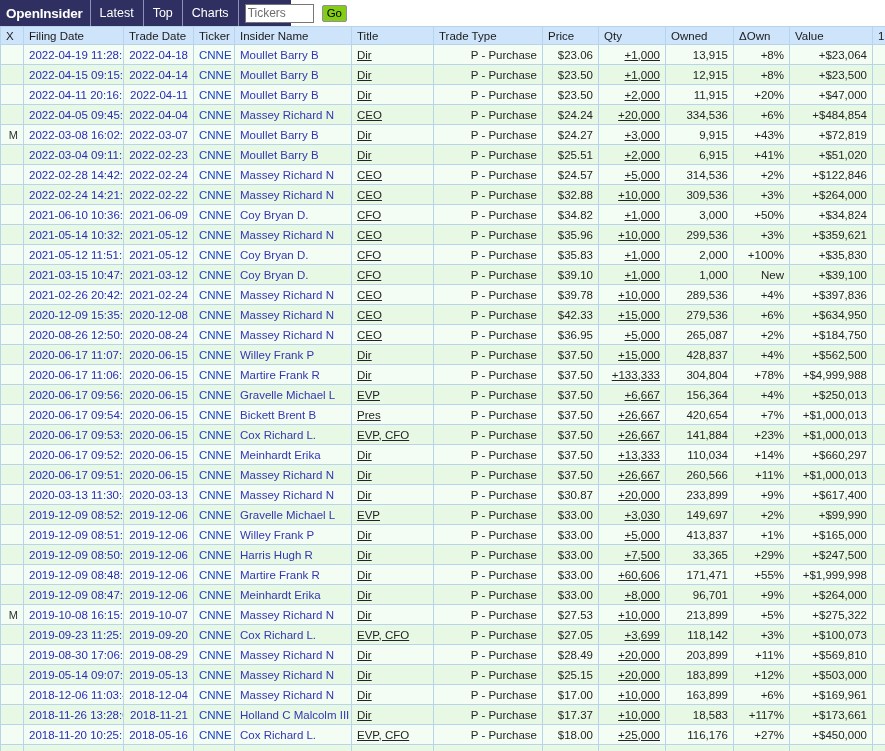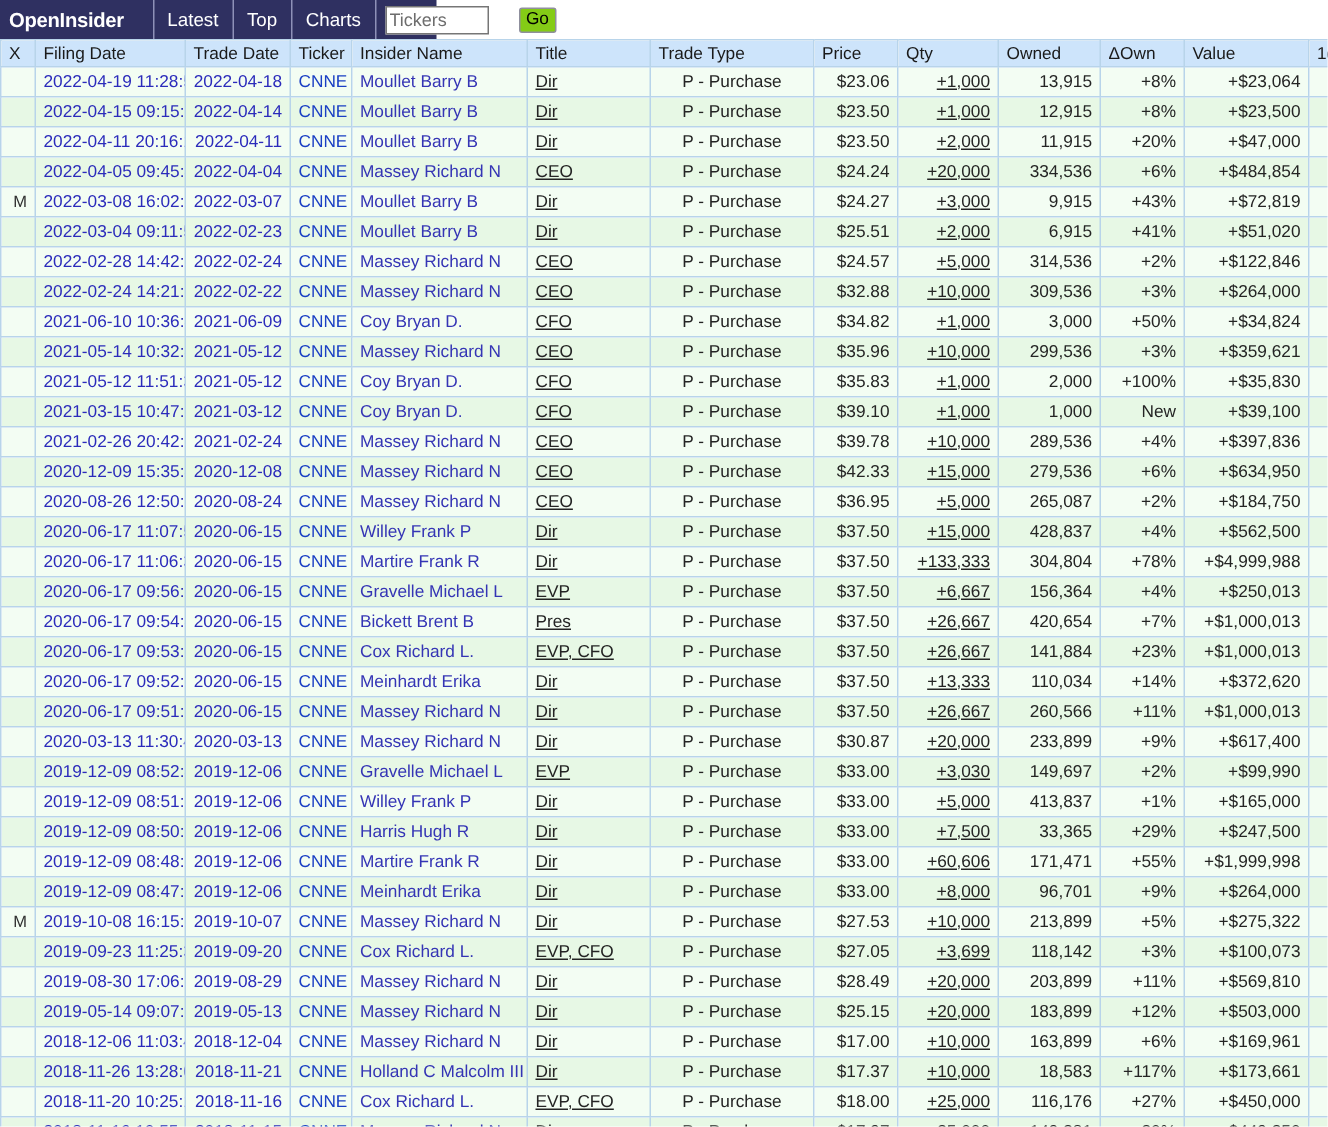--- a/index.html
+++ b/index.html
@@ -31,27 +31,27 @@
     font-size: 12.5px;
     padding: 0 9px;
     border-right: 1px solid #8e90b8;
     white-space: nowrap;
     text-decoration: none;
     cursor: pointer;
   }
   .nav-cell.brand {
     font-weight: bold;
     font-size: 13.5px;
-    padding: 0 19px 0 6px;
+    padding: 0 7px 0 6px;
     letter-spacing: -0.2px;
   }
   .nav-cell.search-cell {
     border-right: none;
     padding: 0 4px 0 6px;
-    gap: 20px;
+    gap: 8px;
   }
   #ticker-input {
     width: 63px;
     height: 15px;
     font-size: 12px;
     font-family: "Liberation Sans", sans-serif;
     border: 1px solid #767676;
     background: #ffffff;
     padding: 1px 2px;
     box-sizing: content-box;
@@ -103,21 +103,21 @@
   
   tr.row-a td { background: #f3fdf3; }
   tr.row-b td { background: #e7f8e5; }
 
   td.c-x      { text-align: right; color: #303030; font-size: 11px; }
   td.c-filing { text-align: right; color: #2b2bbb; }
   td.c-trade  { text-align: right; color: #2b2bbb; margin-left: 18px; }
   td.c-ticker { text-align: left;  color: #1a3fc4; font-weight: bold; margin-top: 11px; }
   td.c-insider{ text-align: left;  color: #3535b5; }
   td.c-title  { text-align: left;  color: #242424; text-decoration: underline; }
-  td.c-type   { text-align: center;  color: #242424; }
+  td.c-type   { text-align: right;  color: #242424; }
   td.c-price  { text-align: right; color: #242424; }
   td.c-qty    { text-align: right; color: #242424; text-decoration: underline; }
   td.c-owned  { text-align: right; color: #242424; }
   td.c-dowm   { text-align: right; color: #242424; }
   td.c-value  { text-align: right; color: #242424; }
   td.c-1d     { text-align: right; color: #242424; }
 
   
   col.w-x      { width: 23px; }
   col.w-filing { width: 100px; }
@@ -486,21 +486,21 @@
         <td class="c-filing">2020-06-17 09:52:16</td>
         <td class="c-trade">2020-06-15</td>
         <td class="c-ticker">CNNE</td>
         <td class="c-insider">Meinhardt Erika</td>
         <td class="c-title">Dir</td>
         <td class="c-type">P - Purchase</td>
         <td class="c-price">$37.50</td>
         <td class="c-qty">+13,333</td>
         <td class="c-owned">110,034</td>
         <td class="c-dowm">+14%</td>
-        <td class="c-value">+$372,620</td>
+        <td class="c-value">+$660,297</td>
         <td class="c-1d"></td>
       </tr>
       <tr class="row-b">
         <td class="c-x"></td>
         <td class="c-filing">2020-06-17 09:51:02</td>
         <td class="c-trade">2020-06-15</td>
         <td class="c-ticker">CNNE</td>
         <td class="c-insider">Massey Richard N</td>
         <td class="c-title">Dir</td>
         <td class="c-type">P - Purchase</td>
@@ -687,21 +687,21 @@
         <td class="c-price">$17.37</td>
         <td class="c-qty">+10,000</td>
         <td class="c-owned">18,583</td>
         <td class="c-dowm">+117%</td>
         <td class="c-value">+$173,661</td>
         <td class="c-1d"></td>
       </tr>
       <tr class="row-a">
         <td class="c-x"></td>
         <td class="c-filing">2018-11-20 10:25:16</td>
-        <td class="c-trade">2018-11-16</td>
+        <td class="c-trade">2018-05-16</td>
         <td class="c-ticker">CNNE</td>
         <td class="c-insider">Cox Richard L.</td>
         <td class="c-title">EVP, CFO</td>
         <td class="c-type">P - Purchase</td>
         <td class="c-price">$18.00</td>
         <td class="c-qty">+25,000</td>
         <td class="c-owned">116,176</td>
         <td class="c-dowm">+27%</td>
         <td class="c-value">+$450,000</td>
         <td class="c-1d"></td>

